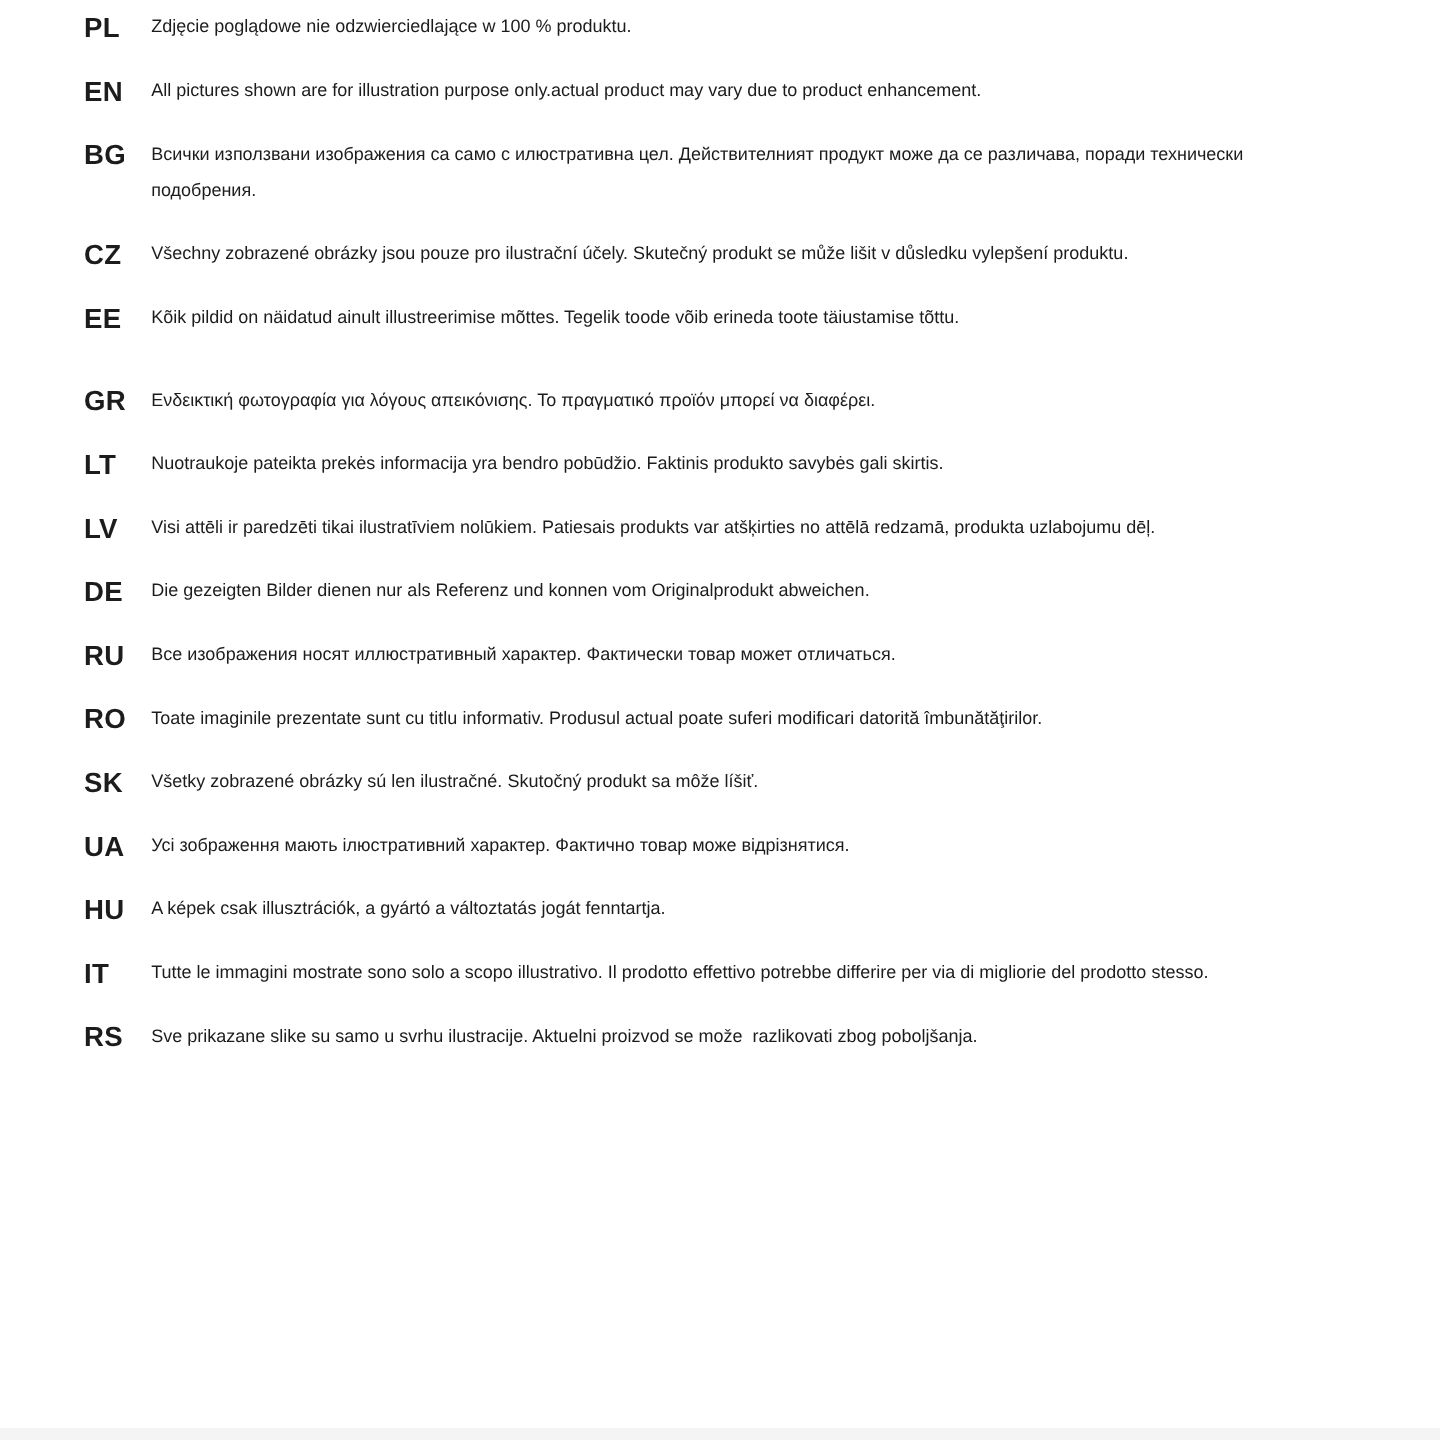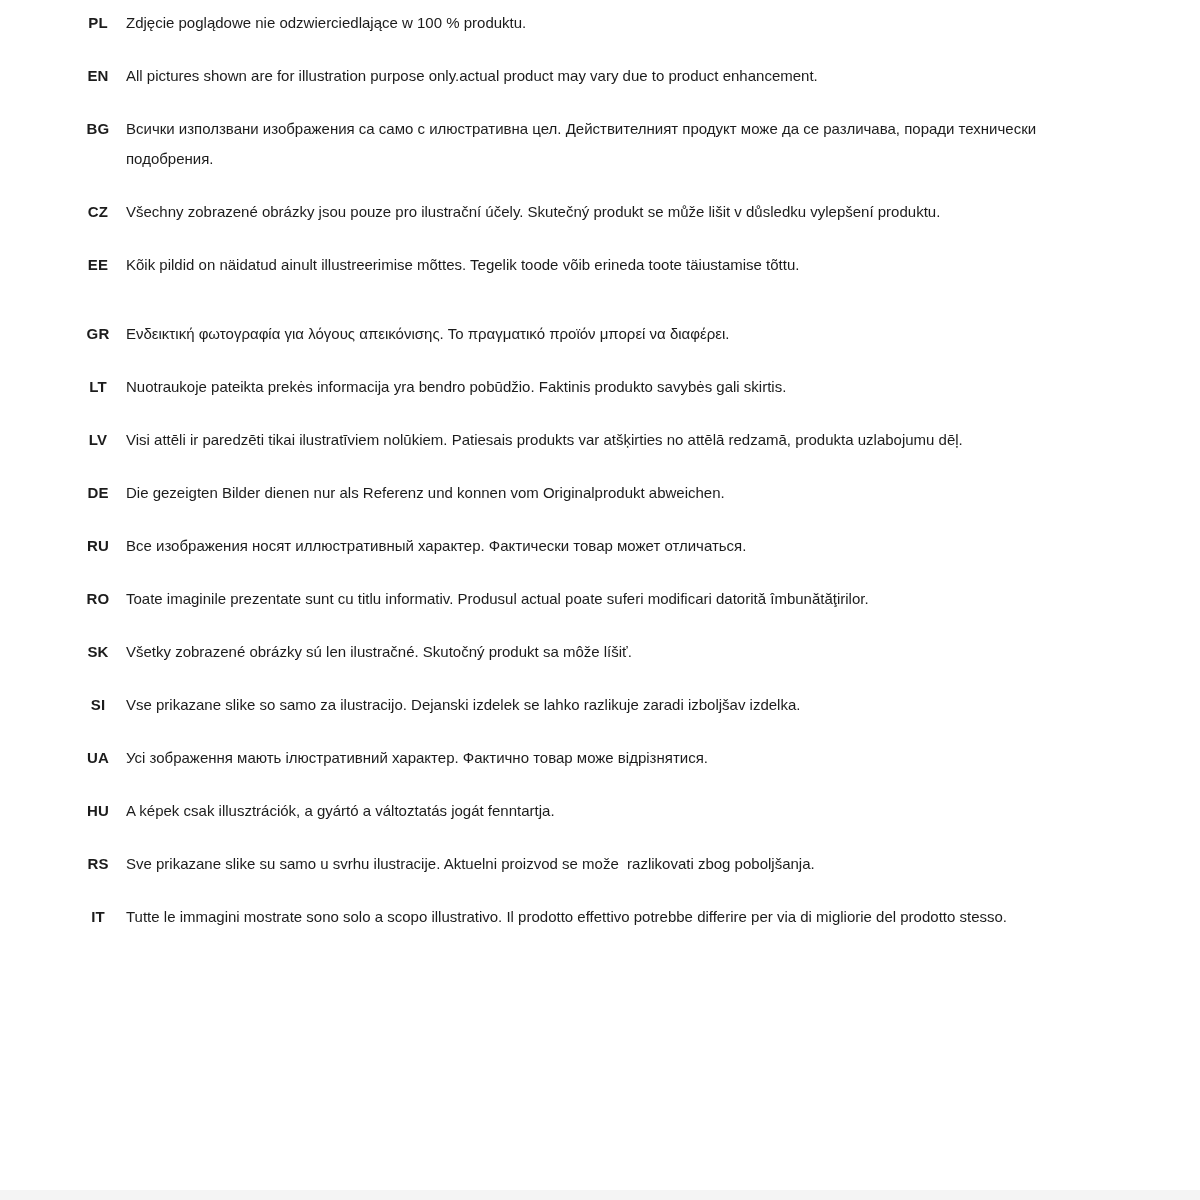--- a/index.html
+++ b/index.html
@@ -23,25 +23,24 @@
     display: flex;
     align-items: flex-start;
     margin-bottom: 23px;
   }
   .row.extra-gap {
     margin-bottom: 39px;
   }
   .code {
     flex: 0 0 56px;
     width: 56px;
-    font-size: 15px;
+    font-size: 23px;
     font-weight: bold;
     line-height: 30px;
     letter-spacing: 0.2px;
-    text-align: center;
   }
   .text {
     flex: 1;
     font-size: 15px;
     line-height: 30px;
     white-space: pre-wrap;
   }
   .bottom-strip {
     position: absolute;
     left: 0;
@@ -111,39 +110,35 @@
   <div class="row">
     <span class="code">RO</span>
     <span class="text">Toate imaginile prezentate sunt cu titlu informativ. Produsul actual poate suferi modificari datorită îmbunătăţirilor.</span>
   </div>
 
   <div class="row">
     <span class="code">SK</span>
     <span class="text">Všetky zobrazené obrázky sú len ilustračné. Skutočný produkt sa môže líšiť.</span>
   </div>
 
-  <div class="row">
-    <span class="code">SI</span>
-    <span class="text">Vse prikazane slike so samo za ilustracijo. Dejanski izdelek se lahko razlikuje zaradi izboljšav izdelka.</span>
-  </div>
 
   <div class="row">
     <span class="code">UA</span>
     <span class="text">Усі зображення мають ілюстративний характер. Фактично товар може відрізнятися.</span>
   </div>
 
   <div class="row">
     <span class="code">HU</span>
     <span class="text">A képek csak illusztrációk, a gyártó a változtatás jogát fenntartja.</span>
   </div>
 
   <div class="row">
-    <span class="code">RS</span>
-    <span class="text">Sve prikazane slike su samo u svrhu ilustracije. Aktuelni proizvod se može  razlikovati zbog poboljšanja.</span>
+    <span class="code">IT</span>
+    <span class="text">Tutte le immagini mostrate sono solo a scopo illustrativo. Il prodotto effettivo potrebbe differire per via di migliorie del prodotto stesso.</span>
   </div>
 
   <div class="row">
-    <span class="code">IT</span>
-    <span class="text">Tutte le immagini mostrate sono solo a scopo illustrativo. Il prodotto effettivo potrebbe differire per via di migliorie del prodotto stesso.</span>
+    <span class="code">RS</span>
+    <span class="text">Sve prikazane slike su samo u svrhu ilustracije. Aktuelni proizvod se može  razlikovati zbog poboljšanja.</span>
   </div>
 </div>
   <div class="bottom-strip"></div>
 </main>
 
 </body></html>

